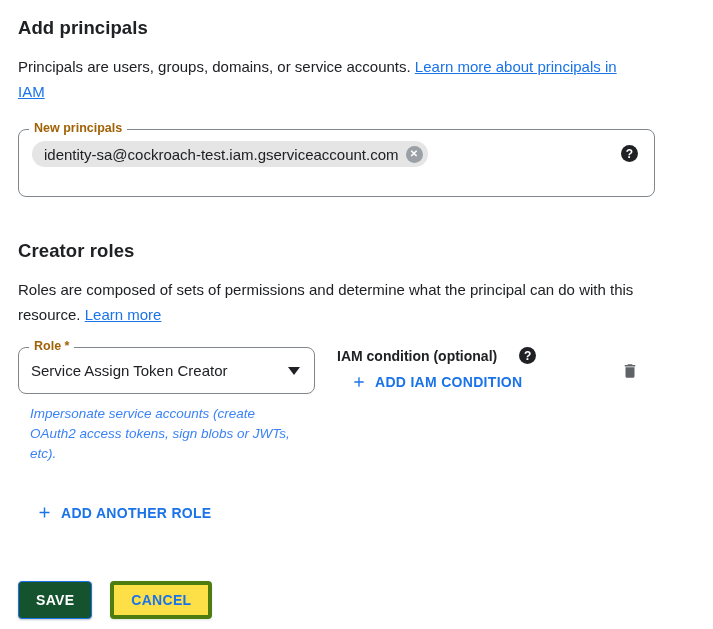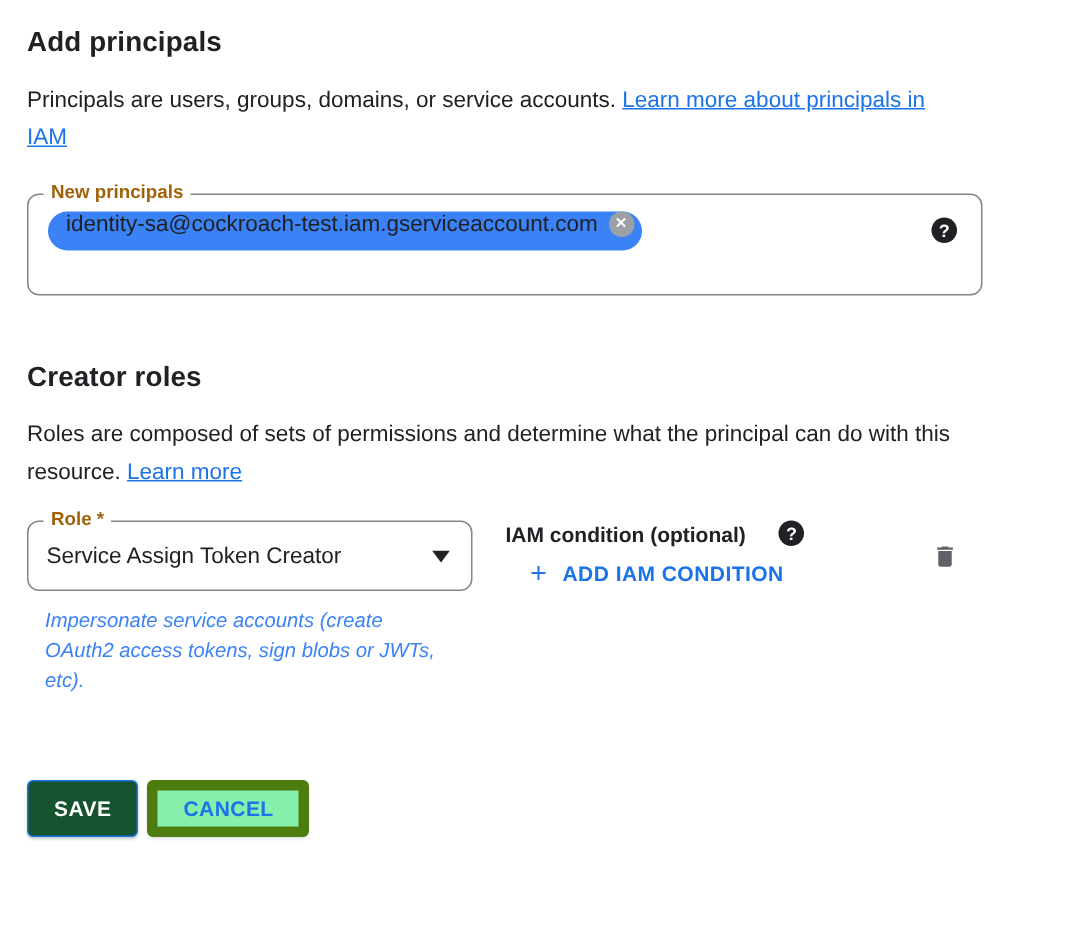--- a/index.html
+++ b/index.html
@@ -34,22 +34,22 @@
     background: #fff; padding: 0 5px;
     font-size: 12.5px; font-weight: 700; color: #a16207;
     white-space: nowrap;
   }
 
   .principals-box {
     margin-top: 25px; width: 637px; height: 68px;
   }
   .chip {
     position: absolute; top: 11px; left: 13px;
-    display: inline-flex; align-items: flex-start;
-    background: #3b82f6; border-radius: 14px;
+    display: inline-flex; align-items: center;
+    background: #e5e5e5; border-radius: 14px;
     height: 26px; padding: 0 5px 0 12px;
     font-size: 15px; color: #202124; white-space: nowrap;
   }
   .chip-remove {
     display: inline-flex; align-items: center; justify-content: center;
     width: 17px; height: 17px; margin-left: 7px;
     border-radius: 50%; background: #9aa0a6;
     color: #fff; font-size: 10px; font-weight: 700;
     border: none; cursor: pointer; line-height: 1;
   }
@@ -105,22 +105,22 @@
   .btn {
     height: 38px; border-radius: 4px; cursor: pointer;
     font-family: inherit; font-size: 14px; font-weight: 700;
     letter-spacing: .3px; padding: 0 17px;
   }
   .btn-primary {
     background: #14532d; color: #fff; border: 1px solid #1a73e8;
     box-shadow: 0 1px 2px rgba(60,64,67,.3);
   }
   .btn-secondary {
-    margin-left: 6px;
-    background: #86efac; color: #1a73e8; border: 7px solid #4d7c0f;
+    margin-left: 18px;
+    background: #fde047; color: #1a73e8; border: 4px solid #4d7c0f;
     box-shadow: 0 1px 2px rgba(60,64,67,.15);
   }
 </style>
 </head>
 <body>
 
 <div class="panel">
 
   <h1 class="section-title">Add principals</h1>
 
@@ -178,19 +178,27 @@
     <button class="trash-btn">
       <span>
         <svg width="18" height="20" viewBox="0 0 24 24">
             <path fill="#5f6368" d="M6 19c0 1.1.9 2 2 2h8c1.1 0 2-.9 2-2V7H6v12zM19 4h-3.5l-1-1h-5l-1 1H5v2h14V4z"></path>
           </svg>
       </span>
     </button>
 
   </div>
 
+  <button class="text-button add-role-btn">
+    <span class="plus-glyph">
+      <svg width="17" height="17" viewBox="0 0 24 24">
+          <path d="M11 5h2v6h6v2h-6v6h-2v-6H5v-2h6z" fill="#1a73e8"></path>
+        </svg>
+    </span>
+    <span>ADD ANOTHER ROLE</span>
+  </button>
 
   <div class="actions">
     <button class="btn btn-primary">SAVE</button>
     <button class="btn btn-secondary">CANCEL</button>
   </div>
 
 </div>
 
 </body></html>

